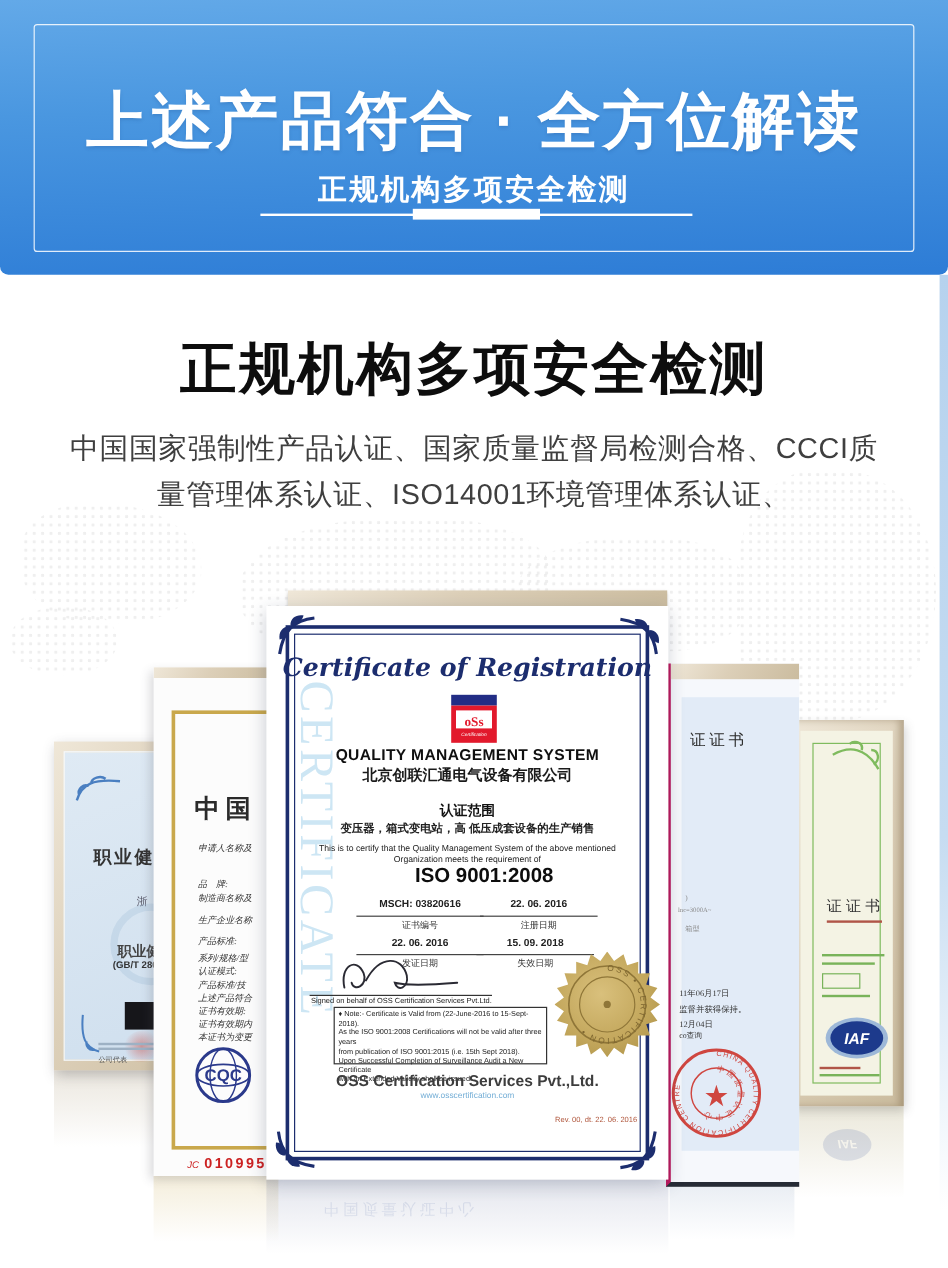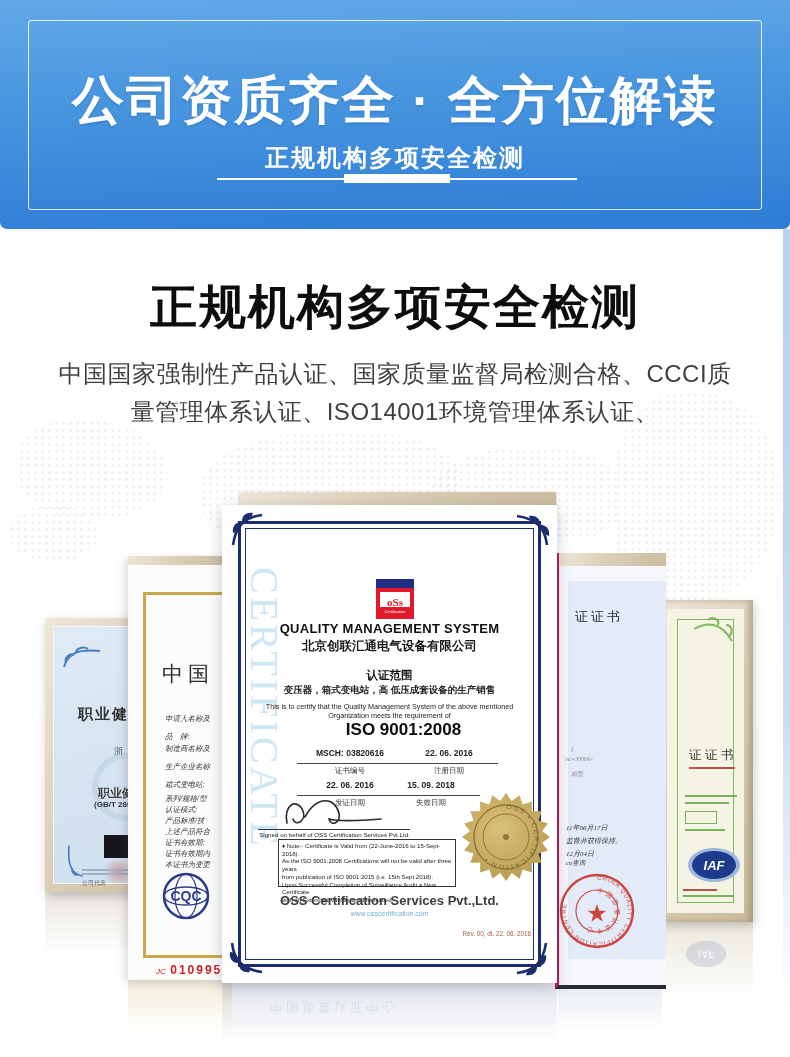--- a/index.html
+++ b/index.html
@@ -69,42 +69,42 @@
   .cg-woodtop{position:absolute;left:0;top:0;right:0;height:9px;}
   .cg-frame{position:absolute;left:15px;top:36px;right:-4px;bottom:22px;border:3px solid #c9a84c;}
   .cg-row{position:absolute;left:37px;font-size:7.5px;font-style:italic;color:#333;
         font-family:"Liberation Serif","DejaVu Serif",serif;white-space:nowrap;}
 
   
   .cert-right{position:absolute;left:555px;top:553px;width:107px;height:432px;z-index:3;
         background:#f6f8fc;overflow:hidden;border-left:4px solid #be185d;border-bottom:4px solid #262b35;}
   .cr-woodtop{position:absolute;left:0;top:0;right:0;height:13px;}
   .cr-panel{position:absolute;left:9px;right:0;top:28px;bottom:26px;background:#e2ebf7;}
-  .cr-line{position:absolute;font-style:italic;color:#333;white-space:nowrap;
+  .cr-line{position:absolute;color:#333;white-space:nowrap;
         font-family:"Liberation Serif","DejaVu Serif",serif;}
 
   
   .cert-green{position:absolute;left:658px;top:600px;width:95px;height:322px;z-index:2;
         box-shadow:inset -4px 0 6px rgba(130,110,80,.45),2px 4px 8px rgba(70,70,70,.25);}
   .cgr-paper{position:absolute;inset:9px;background:#f4f3e4;}
   .cgr-border{position:absolute;inset:10px;border:1.5px solid #7fbb5e;}
   .gbar{position:absolute;background:#79b35a;height:2px;}
 
   
   .refl{position:absolute;z-index:1;}
   .ghost{transform:scaleY(-1);opacity:.13;}
 </style>
 </head>
 <body>
 
 <div class="page">
 
   <div class="banner">
     <div class="banner-frame"></div>
-    <div class="abs ctr banner-title">公司资质齐全 · 全方位解读</div>
+    <div class="abs ctr banner-title">上述产品符合 · 全方位解读</div>
     <div class="abs ctr banner-sub">正规机构多项安全检测</div>
     <div class="divider-line"></div>
     <div class="divider-center"></div>
   </div>
 
   <div class="dots" style="left:18px;top:420px;width:150px;height:100px;border-radius:40% 60% 50% 50%;"></div>
   <div class="dots" style="left:200px;top:432px;width:260px;height:120px;border-radius:50% 40% 60% 45%;"></div>
   <div class="dots" style="left:430px;top:448px;width:190px;height:95px;border-radius:55% 45% 40% 60%;"></div>
   <div class="dots" style="left:615px;top:392px;width:165px;height:210px;border-radius:45% 55% 60% 40%;"></div>
   <div class="dots" style="left:560px;top:570px;width:115px;height:130px;border-radius:50%;"></div>
@@ -134,26 +134,26 @@
       <div class="microbar" style="left:28px;top:246px;width:88px;"></div>
       <svg class="abs" style="left:4px;top:222px;transform:rotate(-90deg);" width="34" height="24" viewBox="0 0 40 26">
         <path d="M2 22 C6 8 16 4 38 6 M4 18 c-2-6 4-10 8-8" fill="none" stroke="#4a7fc1" stroke-width="2"></path>
       </svg>
     </div>
   </div>
 
   <div class="cert-gold">
     <div class="cg-woodtop wood"></div>
     <div class="cg-frame"></div>
-    <div class="abs" style="left:34px;top:104px;font-size:21px;font-weight:400;color:#2a2a2a;letter-spacing:5px;white-space:nowrap;">中国</div>
-    <div class="cg-row" style="top:158px;">申请人名称及</div>
+    <div class="abs" style="left:34px;top:104px;font-size:21px;font-weight:700;color:#2a2a2a;letter-spacing:5px;white-space:nowrap;">中国</div>
+    <div class="cg-row" style="top:146px;">申请人名称及</div>
     <div class="cg-row" style="top:176px;">品　牌:</div>
     <div class="cg-row" style="top:188px;">制造商名称及</div>
     <div class="cg-row" style="top:206px;">生产企业名称</div>
-    <div class="cg-row" style="top:224px;">箱式变电站:</div>
+    <div class="cg-row" style="top:224px;">产品标准:</div>
     <div class="cg-row" style="top:238px;">系列/规格/型</div>
     <div class="cg-row" style="top:249px;">认证模式:</div>
     <div class="cg-row" style="top:260px;">产品标准/技</div>
     <div class="cg-row" style="top:271px;">上述产品符合</div>
     <div class="cg-row" style="top:282px;">证书有效期:</div>
     <div class="cg-row" style="top:293px;">证书有效期内</div>
     <div class="cg-row" style="top:304px;">本证书为变更</div>
 
     <svg class="abs" style="left:33px;top:315px;" width="50" height="50" viewBox="0 0 50 50">
       <circle cx="25" cy="25" r="22" fill="none" stroke="#2b3a8c" stroke-width="2.5"></circle>
@@ -189,20 +189,21 @@
       <path d="M12 10 C6 10 3 15 4 21 C10 19 13 15 12 10 Z" fill="#1c2d6e"></path>
       <path d="M13 9 C13 3 18 0 24 1 C22 7 18 10 13 9 Z" fill="#1c2d6e"></path>
     </svg>
     <svg class="cm-flourish" style="left:7px;bottom:7px;transform:rotate(270deg);" viewBox="0 0 34 34">
       <path d="M33 3 C16 5 7 13 4 33" fill="none" stroke="#1c2d6e" stroke-width="2.6"></path>
       <path d="M12 10 C6 10 3 15 4 21 C10 19 13 15 12 10 Z" fill="#1c2d6e"></path>
       <path d="M13 9 C13 3 18 0 24 1 C24 7 18 10 13 9 Z" fill="#1c2d6e"></path>
     </svg>
 
     <div class="cm-watermark">CERTIFICATE</div>
+    <div class="abs ctr cm-title">Certificate of Registration</div>
 
     <div class="abs" style="left:154px;top:74px;width:38px;height:40px;">
       <div style="height:9px;background:#222d85;"></div>
       <div style="position:relative;height:31px;background:#e2192c;">
         <div style="position:absolute;left:4px;right:4px;top:4px;height:15px;background:#fff;text-align:center;">
           <span style="font-size:11px;font-weight:800;color:#e2192c;font-family:'Liberation Serif',serif;text-align:right;">oSs</span>
         </div>
         <div style="position:absolute;left:0;right:0;top:21px;text-align:center;font-size:4px;font-style:italic;color:#fff;">Certification</div>
       </div>
     </div>
@@ -220,21 +221,21 @@
       <div class="field-lab">证书编号</div>
     </div>
     <div class="field-cell" style="left:178px;top:243px;width:98px;">
       <div class="field-val">22. 06. 2016</div>
       <div class="field-lab">注册日期</div>
     </div>
     <div class="field-cell" style="left:75px;top:275px;width:106px;">
       <div class="field-val">22. 06. 2016</div>
       <div class="field-lab">发证日期</div>
     </div>
-    <div class="field-cell" style="left:160px;top:275px;width:98px;">
+    <div class="field-cell" style="left:175px;top:275px;width:98px;">
       <div class="field-val">15. 09. 2018</div>
       <div class="field-lab">失效日期</div>
     </div>
 
     <svg class="abs" style="left:55px;top:286px;" width="118" height="38" viewBox="0 0 118 38">
       <path d="M10 32 C6 14 20 6 26 20 C30 30 18 36 16 28 M28 26 C40 4 58 6 62 22 C64 32 54 36 52 28 C60 30 80 30 104 28" fill="none" stroke="#2a2a33" stroke-width="1.6" stroke-linecap="round"></path>
     </svg>
     <div class="abs" style="left:36px;top:324px;width:152px;border-top:1px solid #333;"></div>
     <div class="abs" style="left:30px;top:326px;width:165px;text-align:center;font-size:6.2px;color:#222;">Signed on behalf of OSS Certification Services Pvt.Ltd.</div>
 

